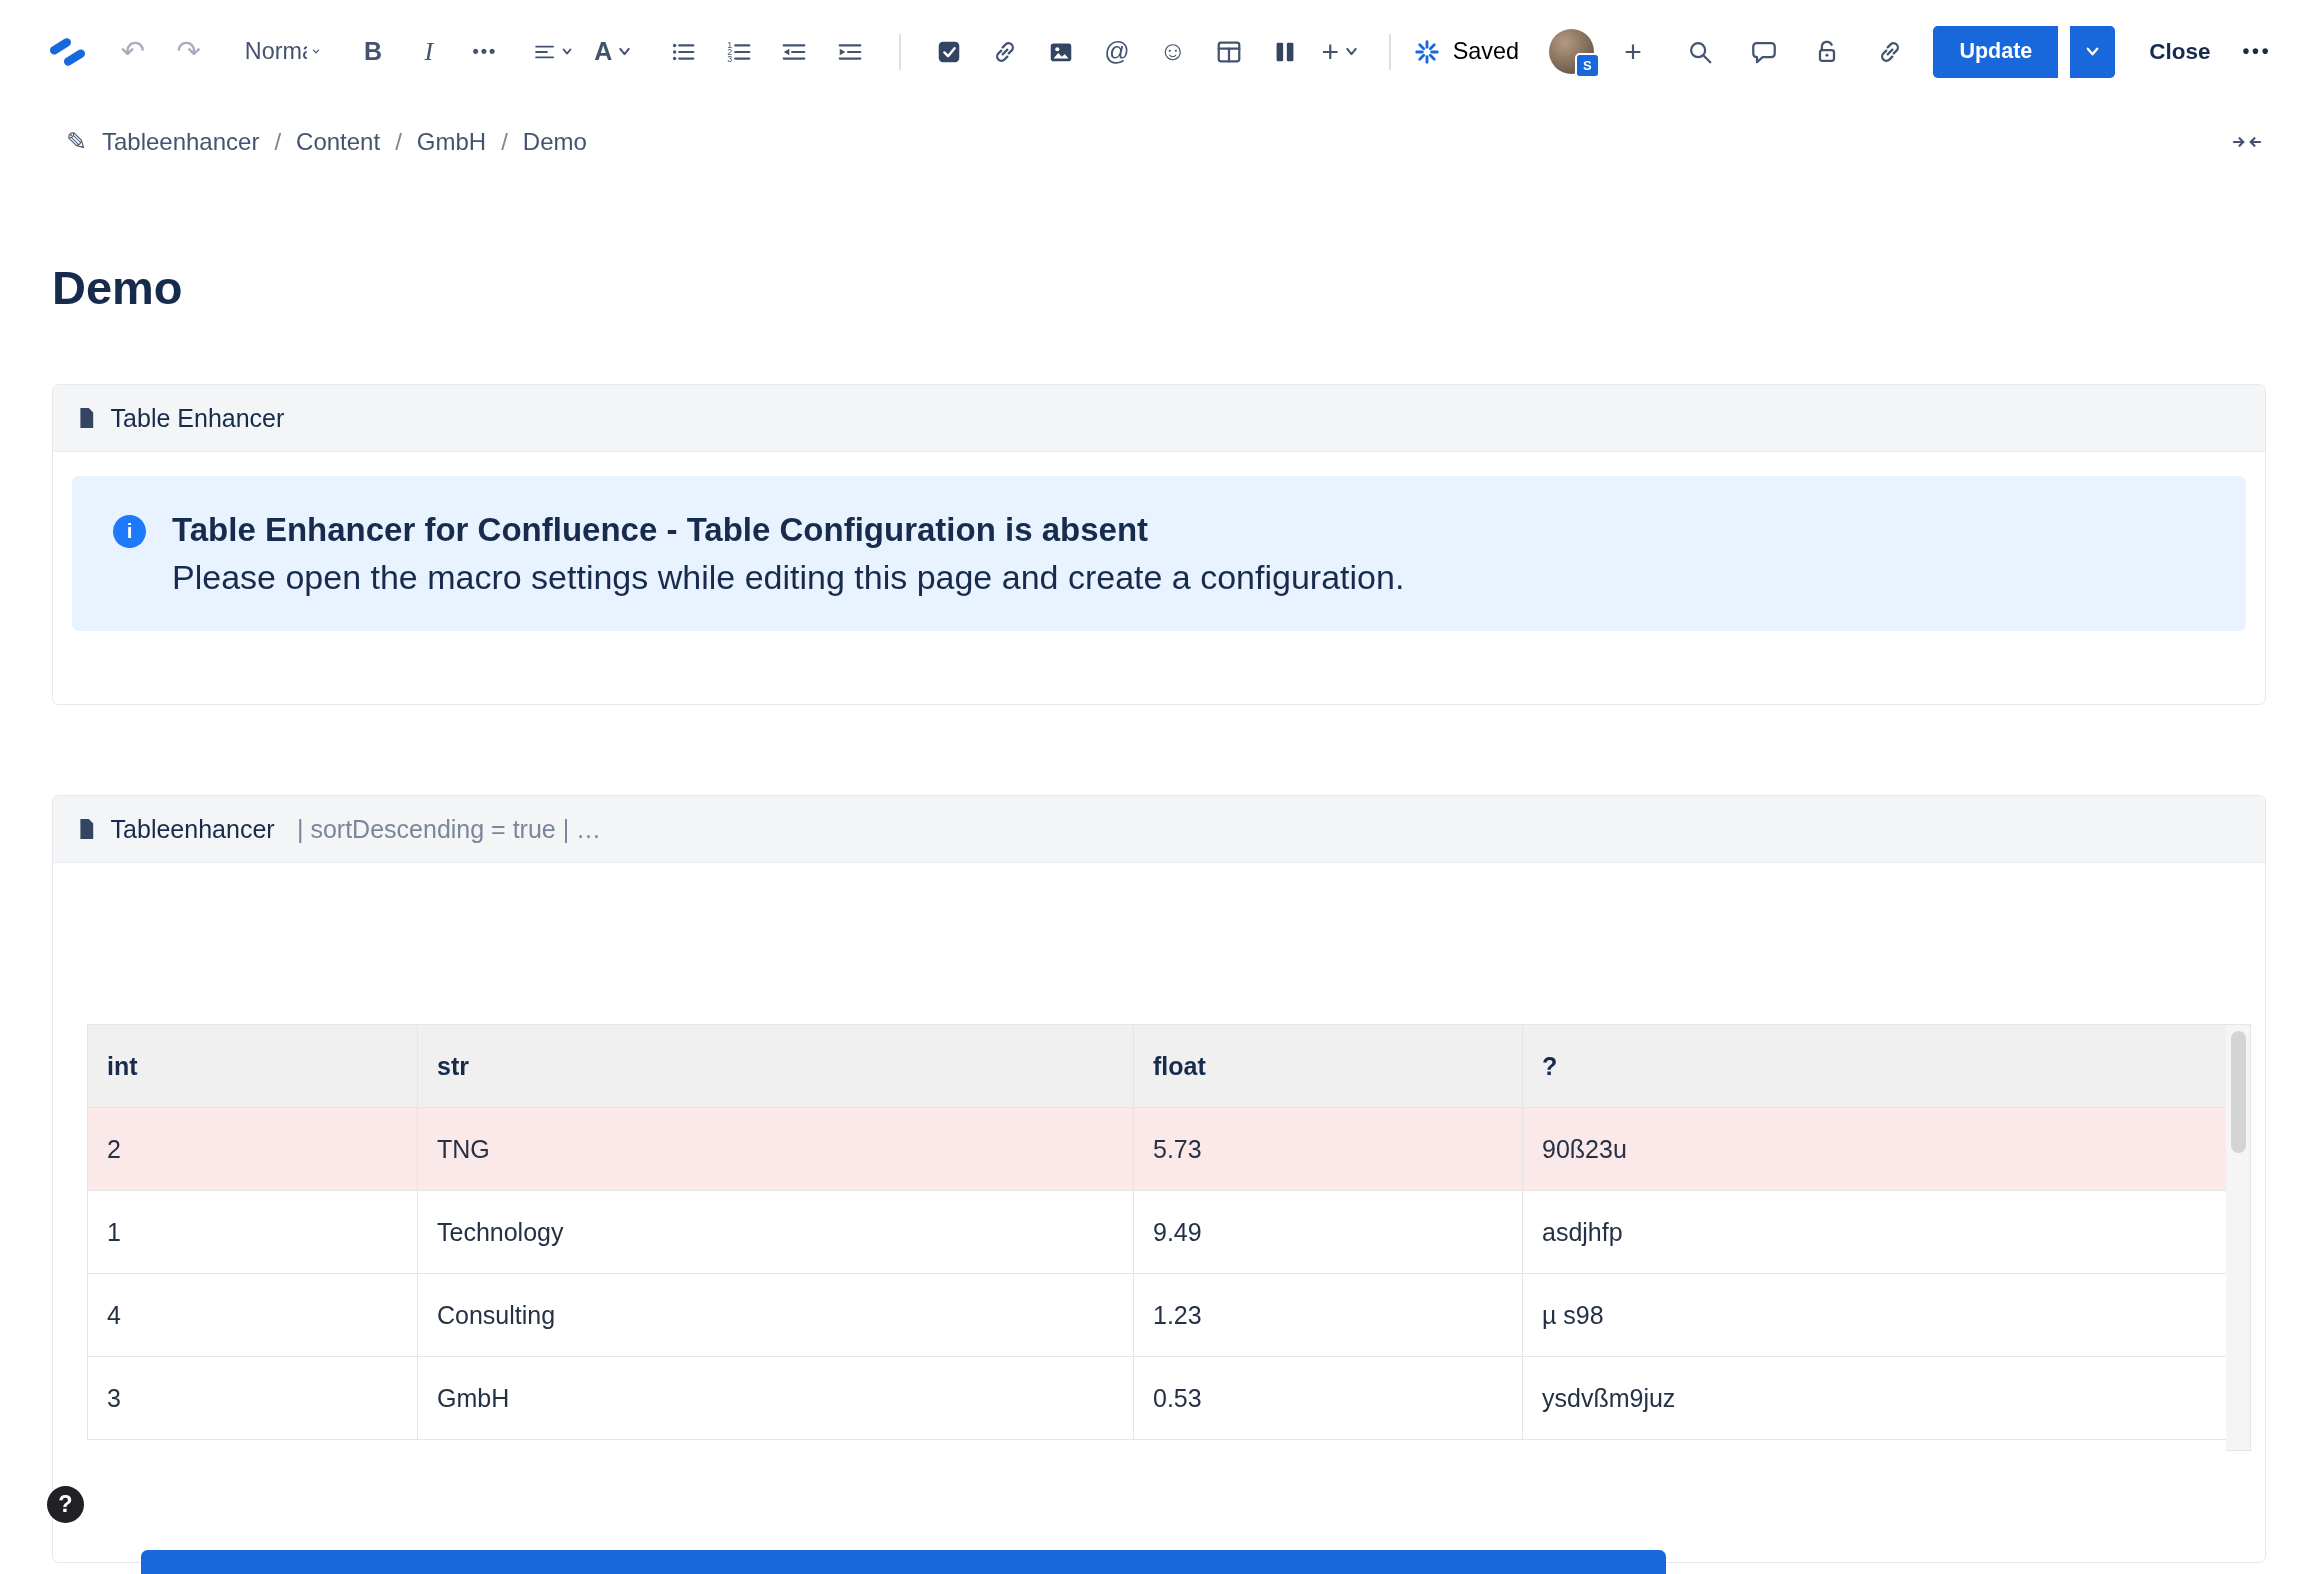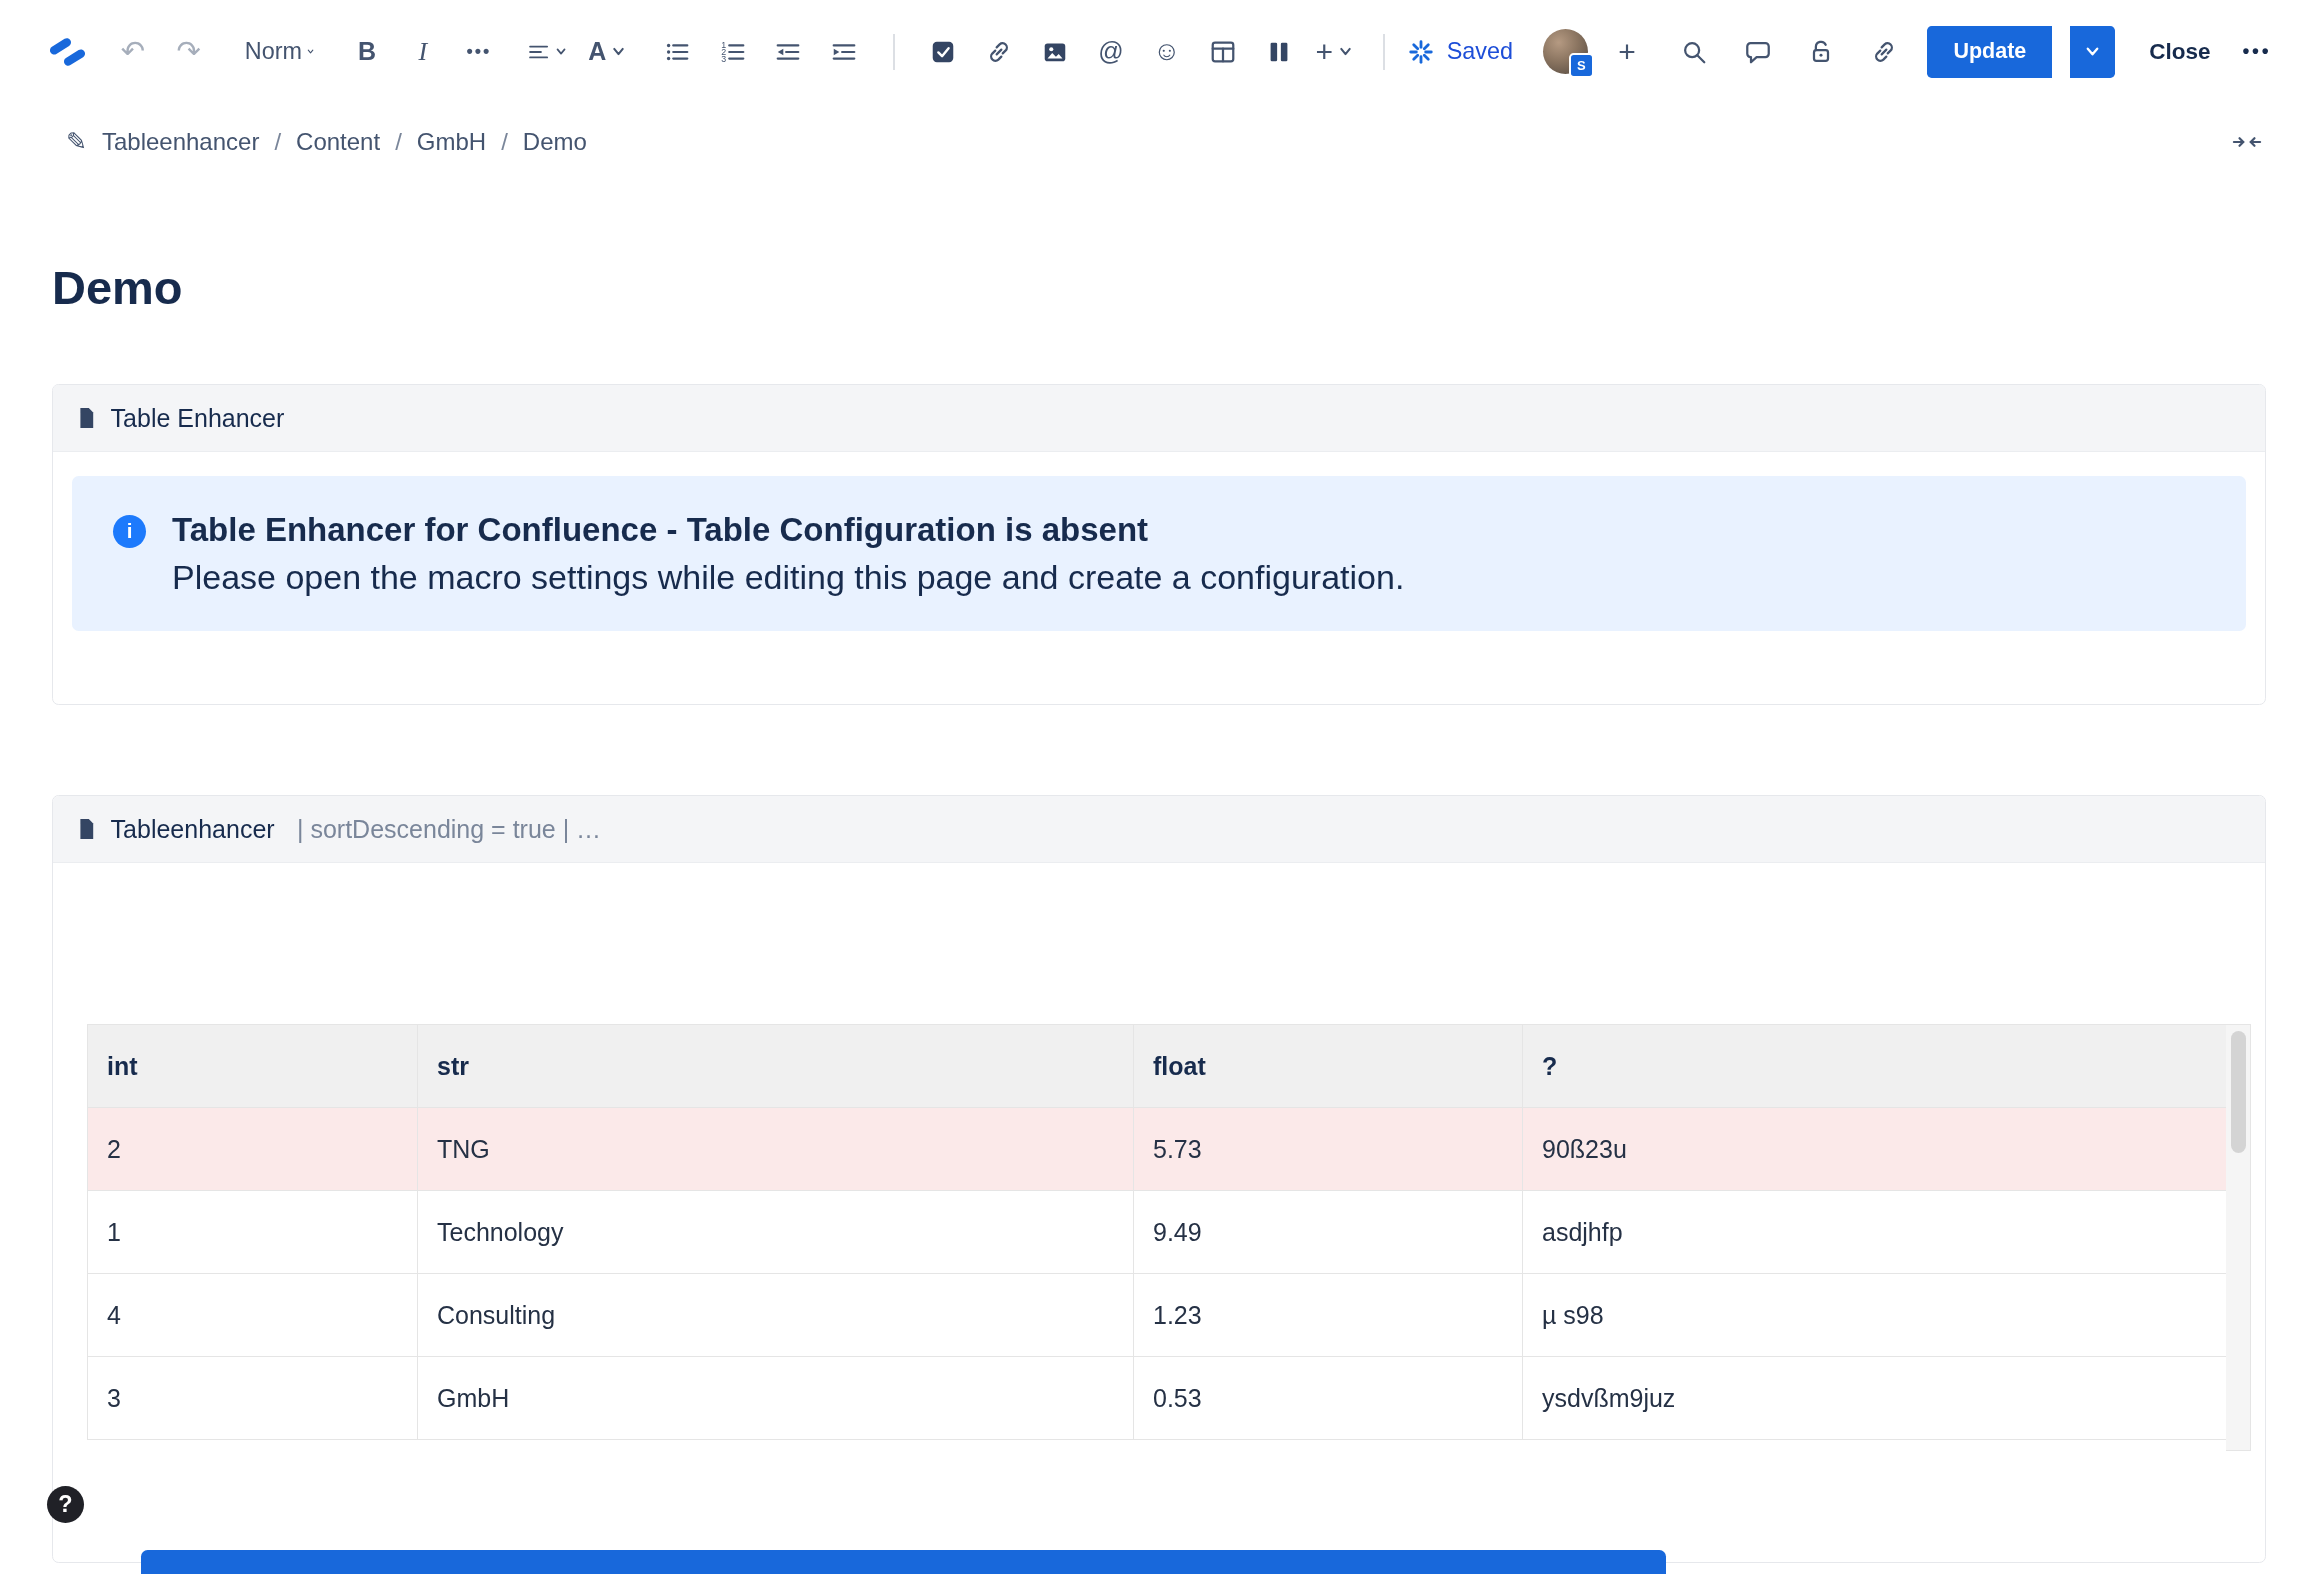--- a/index.html
+++ b/index.html
@@ -14,29 +14,29 @@
   .tbtn{display:flex;align-items:center;justify-content:center;min-width:41px;height:49px;
         border-radius:4.7px;cursor:pointer;color:#44546F;gap:3.7px;padding:0 5.6px;}
   .tbtn .glyph{font-size:25px;line-height:1;}
   .ic{stroke:#44546F;fill:none;stroke-width:2.4;stroke-linecap:round;stroke-linejoin:round;}
   .glyph-dis{color:#A6AEBB;}
   .vsep{width:1.9px;height:36px;background:#DCDFE4;margin:0 15px;flex:none;}
   .tstyle-label{font-size:23.4px;max-width:124px;overflow:hidden;white-space:nowrap;font-weight:500;}
   .bold-g{font-weight:800;font-size:25px;}
   .italic-g{font-style:italic;font-family:"Liberation Serif",serif;font-size:26px;}
   .dots{font-size:18px;letter-spacing:1.9px;font-weight:700;}
-  .saved-label{font-size:23.4px;color:#1d4ed8;margin-left:7.5px;}
+  .saved-label{font-size:23.4px;color:#000000;margin-left:7.5px;}
   .spacer{flex:1;}
   .avatar{width:45px;height:45px;border-radius:50%;position:relative;cursor:pointer;flex:none;
           background:radial-gradient(circle at 35% 30%,#b59a82 0%,#8a7460 45%,#4e443c 100%);}
   .avatar-badge{position:absolute;right:-5.6px;bottom:-3.7px;width:20.6px;height:20.6px;border-radius:4.7px;
           background:#1868DB;color:#fff;font-size:13px;font-weight:700;display:flex;
           align-items:center;justify-content:center;border:2.8px solid #fff;}
   .plus-g{font-size:30px;font-weight:500;}
-  .update-split{display:flex;gap:18px;margin:0 9.4px;}
+  .update-split{display:flex;gap:12px;margin:0 9.4px;}
   .update-main{background:#1868DB;color:#fff;font-size:21.5px;font-weight:700;height:52px;
           display:flex;align-items:center;padding:0 26px;border-radius:4.7px 0 0 4.7px;cursor:pointer;}
   .update-caret{background:#1868DB;width:45px;height:52px;display:flex;align-items:center;
           justify-content:center;border-radius:0 4.7px 4.7px 0;cursor:pointer;}
   .update-caret .ic{stroke:#fff;}
   .close-btn{font-size:22.5px;font-weight:600;padding:0 17px;cursor:pointer;}
   .overflow-dots{font-size:19.7px;letter-spacing:2.8px;font-weight:700;padding:0 7.5px;cursor:pointer;}
   
   .crumbs{display:flex;align-items:center;gap:15px;padding:24px 54px 0 66px;font-size:24px;color:#44546F;}
   .crumb{cursor:pointer;}

